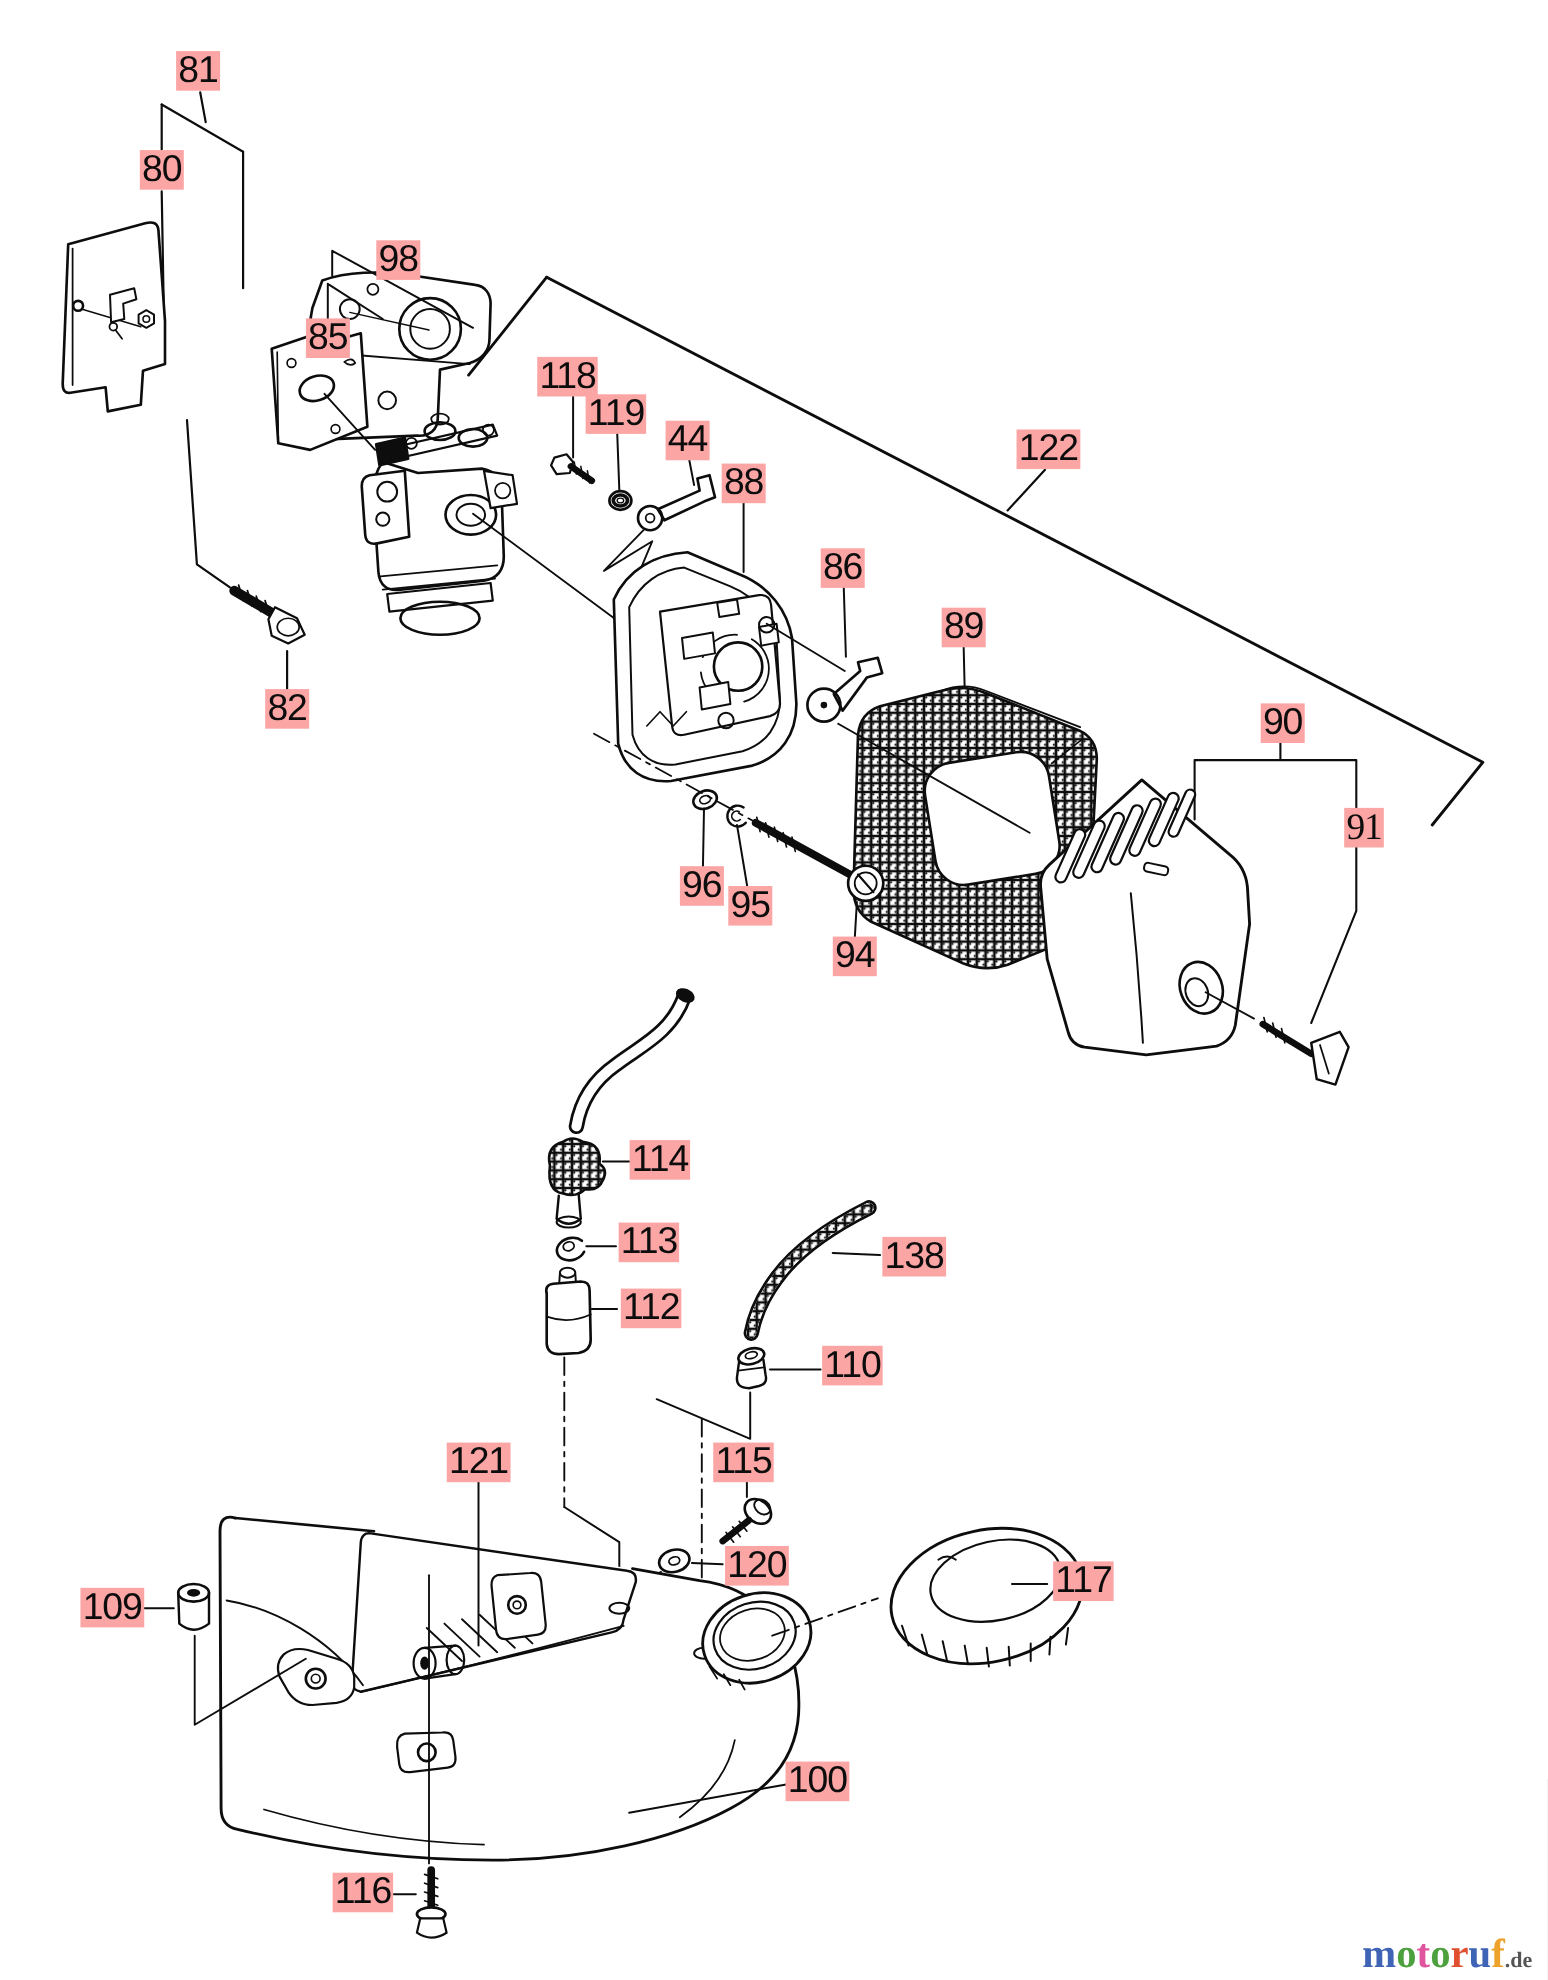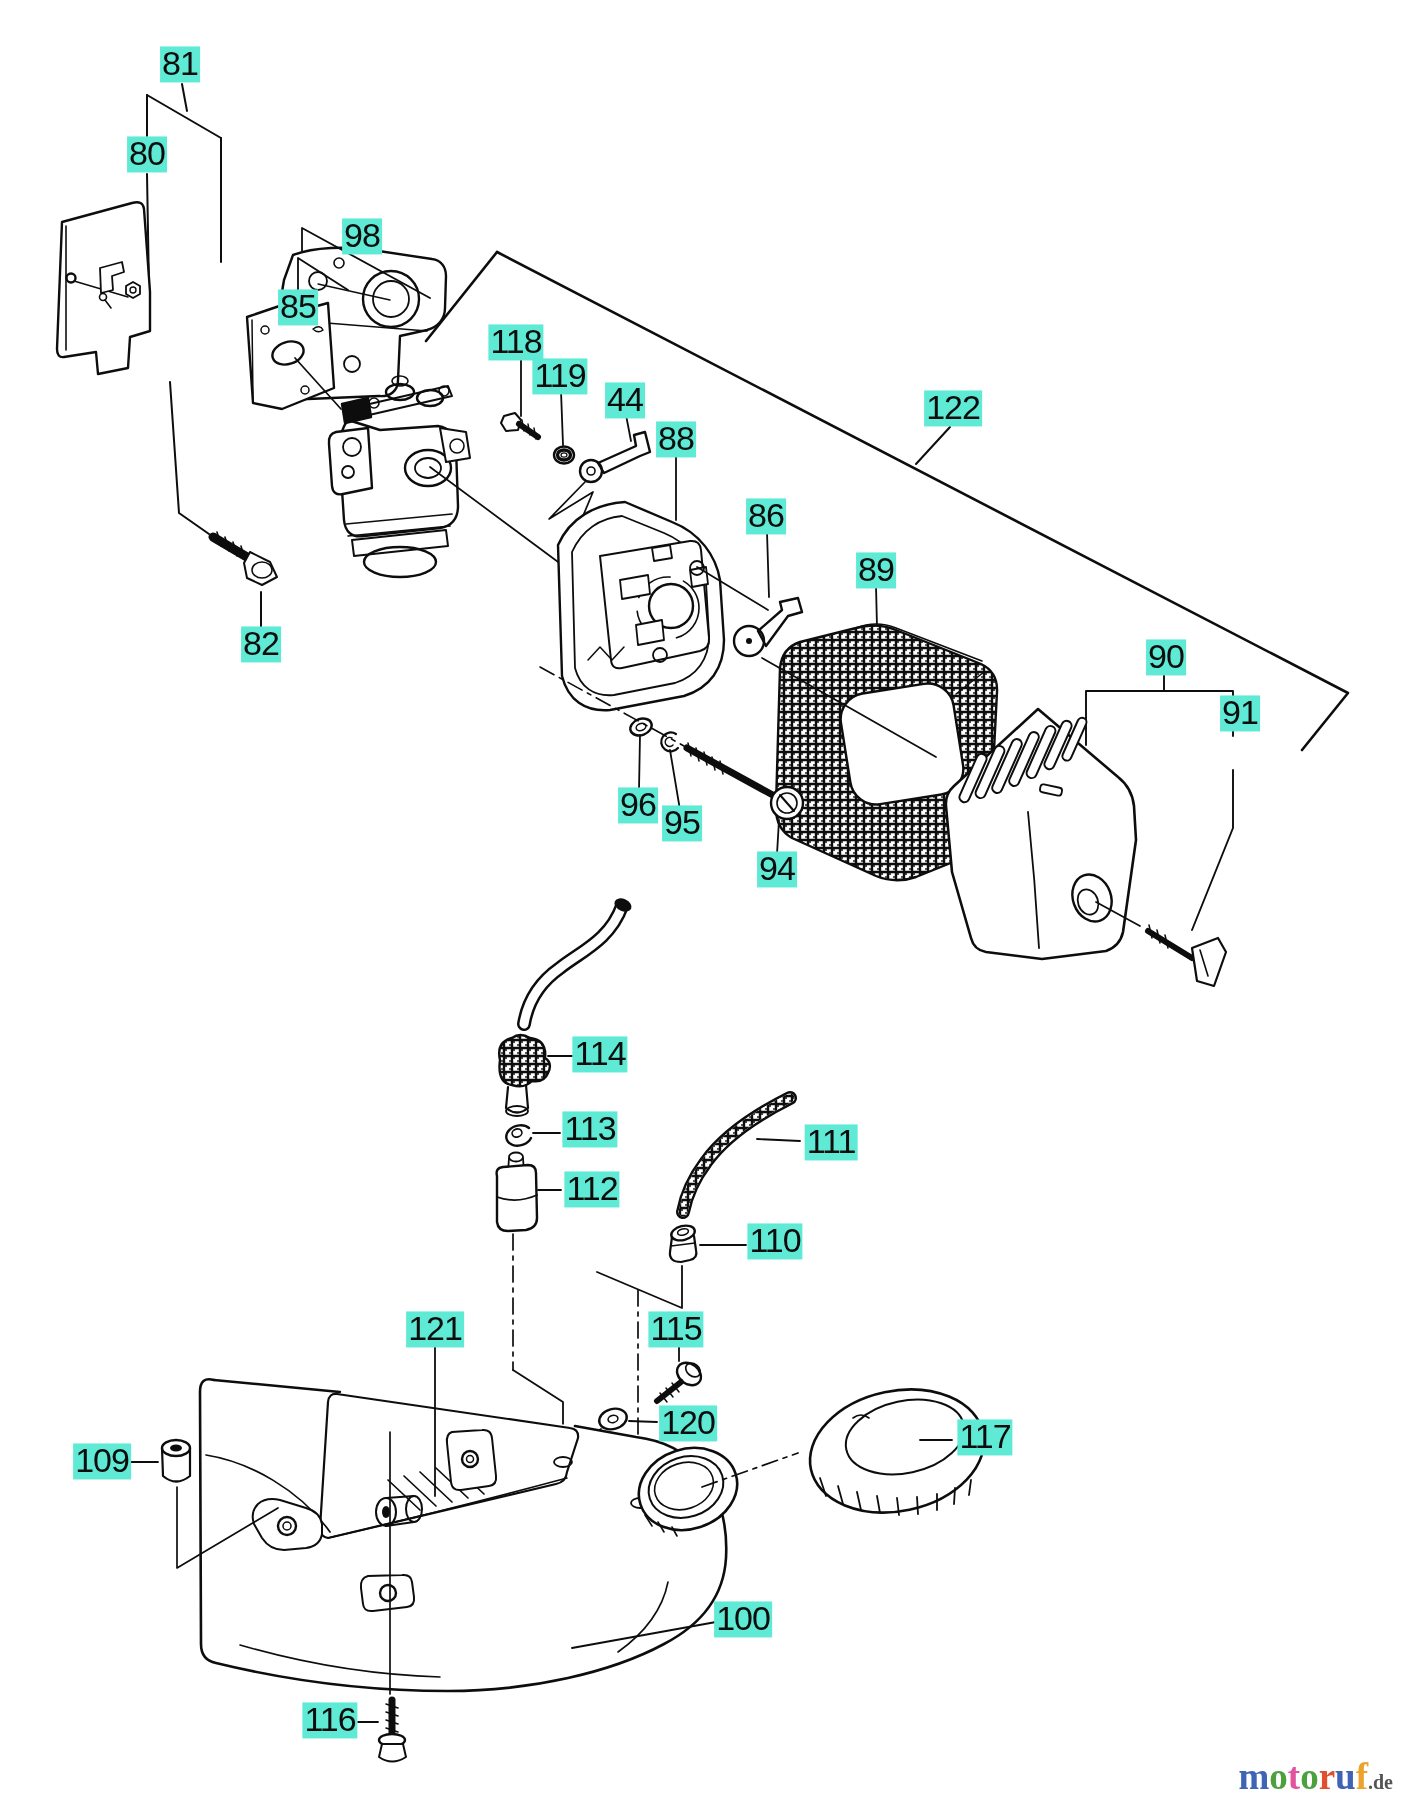--- a/index.html
+++ b/index.html
@@ -1,21 +1,21 @@
 <!DOCTYPE html>
 <html><head>
 <meta charset="utf-8">
 <style>
   html,body{margin:0;padding:0;background:#e8e8e8;}
   #stage{position:relative;width:1407px;height:1800px;background:#ffffff;overflow:hidden;
          font-family:"Liberation Sans",sans-serif;}
   #art{position:absolute;left:0;top:0;}
   #labels-layer{position:absolute;left:0;top:0;width:100%;height:100%;pointer-events:none;}
   .part-label{position:absolute;transform:translate(-50%,-52%);font-size:34px;font-weight:400;
-      letter-spacing:-1px;color:#0d0d0d;background:#5eead4;padding:0 2px;line-height:1.05;
+      letter-spacing:-1px;color:#0d0d0d;background:#fca5a5;padding:0 2px;line-height:1.05;
       font-family:"Liberation Sans",sans-serif;}
   #watermark{position:absolute;right:14px;bottom:2px;font-family:"Liberation Serif",serif;
       font-weight:700;font-size:37px;letter-spacing:0px;}
   #watermark .suffix{font-size:20px;font-weight:700;}
 </style>
 </head>
 <body>
 
 <div id="stage">
 
@@ -336,29 +336,29 @@
       <div class="part-label" style="left: 362px; top: 237px;">98</div>
       <div class="part-label" style="left: 298px; top: 308px;">85</div>
       <div class="part-label" style="left: 516px; top: 343px;">118</div>
       <div class="part-label" style="left: 560px; top: 377px;">119</div>
       <div class="part-label" style="left: 625px; top: 401px;">44</div>
       <div class="part-label" style="left: 676px; top: 440px; text-align: center;">88</div>
       <div class="part-label" style="left: 953px; top: 409px;">122</div>
       <div class="part-label" style="left: 766px; top: 517px;">86</div>
       <div class="part-label" style="left: 876px; top: 571px;">89</div>
       <div class="part-label" style="left: 1166px; top: 658px;">90</div>
-      <div class="part-label" style="left: 1240px; top: 714px;">91</div>
+      <div class="part-label" style="left: 1240px; top: 753px; font-family: Liberation Serif, serif;">91</div>
       <div class="part-label" style="left: 261px; top: 645px;">82</div>
       <div class="part-label" style="left: 638px; top: 806px;">96</div>
       <div class="part-label" style="left: 682px; top: 824px; text-align: center;">95</div>
       <div class="part-label" style="left: 777px; top: 870px;">94</div>
       <div class="part-label" style="left: 600px; top: 1055px;">114</div>
       <div class="part-label" style="left: 590px; top: 1130px;">113</div>
       <div class="part-label" style="left: 592px; top: 1190px;">112</div>
-      <div class="part-label" style="left: 831px; top: 1143px;">111</div>
+      <div class="part-label" style="left: 831px; top: 1143px;">138</div>
       <div class="part-label" style="left: 775px; top: 1242px;">110</div>
       <div class="part-label" style="left: 435px; top: 1330px;">121</div>
       <div class="part-label" style="left: 676px; top: 1330px;">115</div>
       <div class="part-label" style="left: 688px; top: 1424px;">120</div>
       <div class="part-label" style="left: 985px; top: 1438px;">117</div>
       <div class="part-label" style="left: 102px; top: 1462px;">109</div>
       <div class="part-label" style="left: 743px; top: 1620px;">100</div>
       <div class="part-label" style="left: 330px; top: 1721px;">116</div>
     </div>
 

